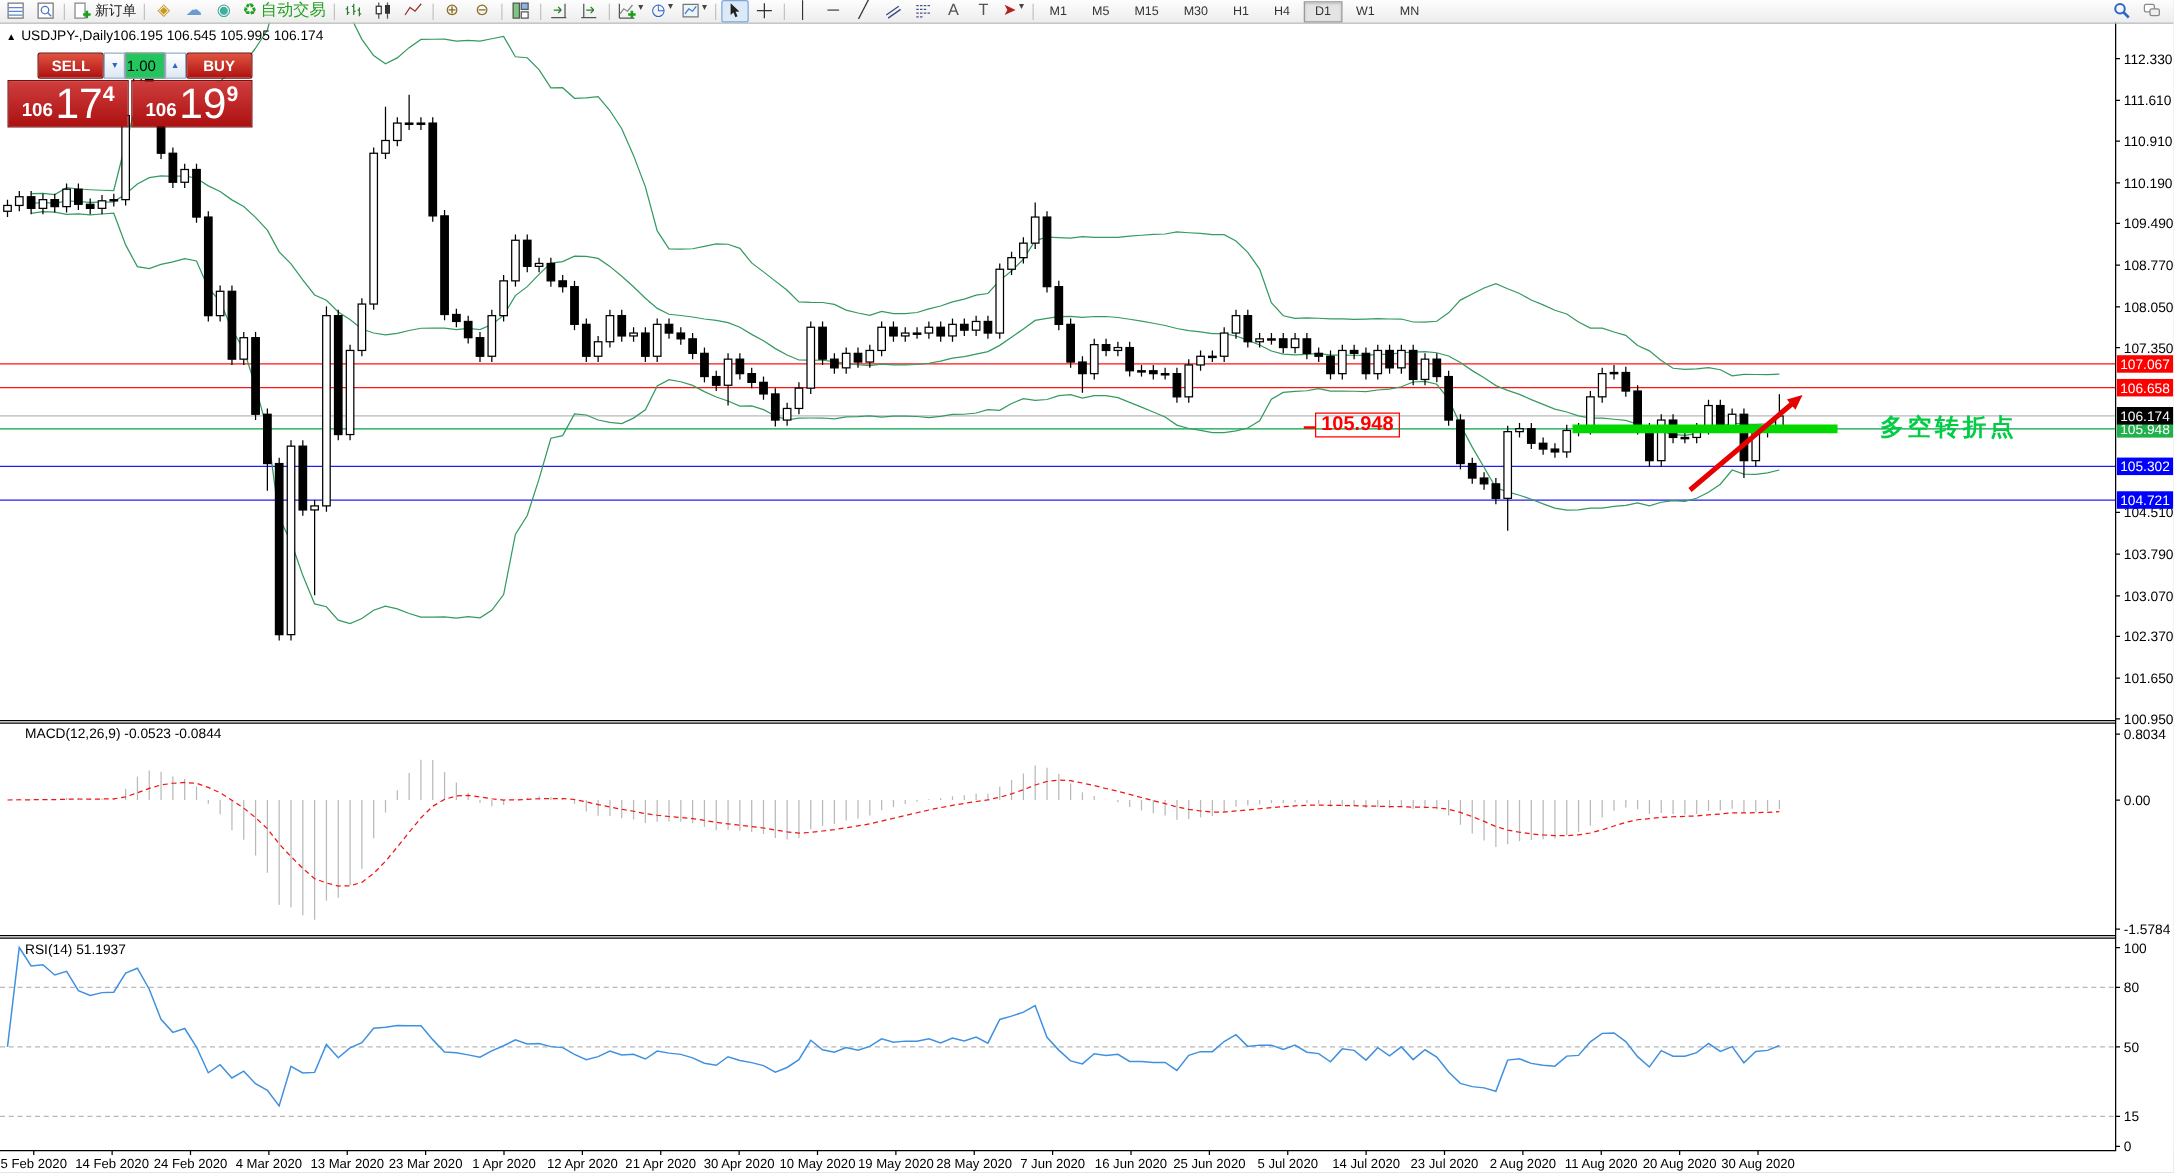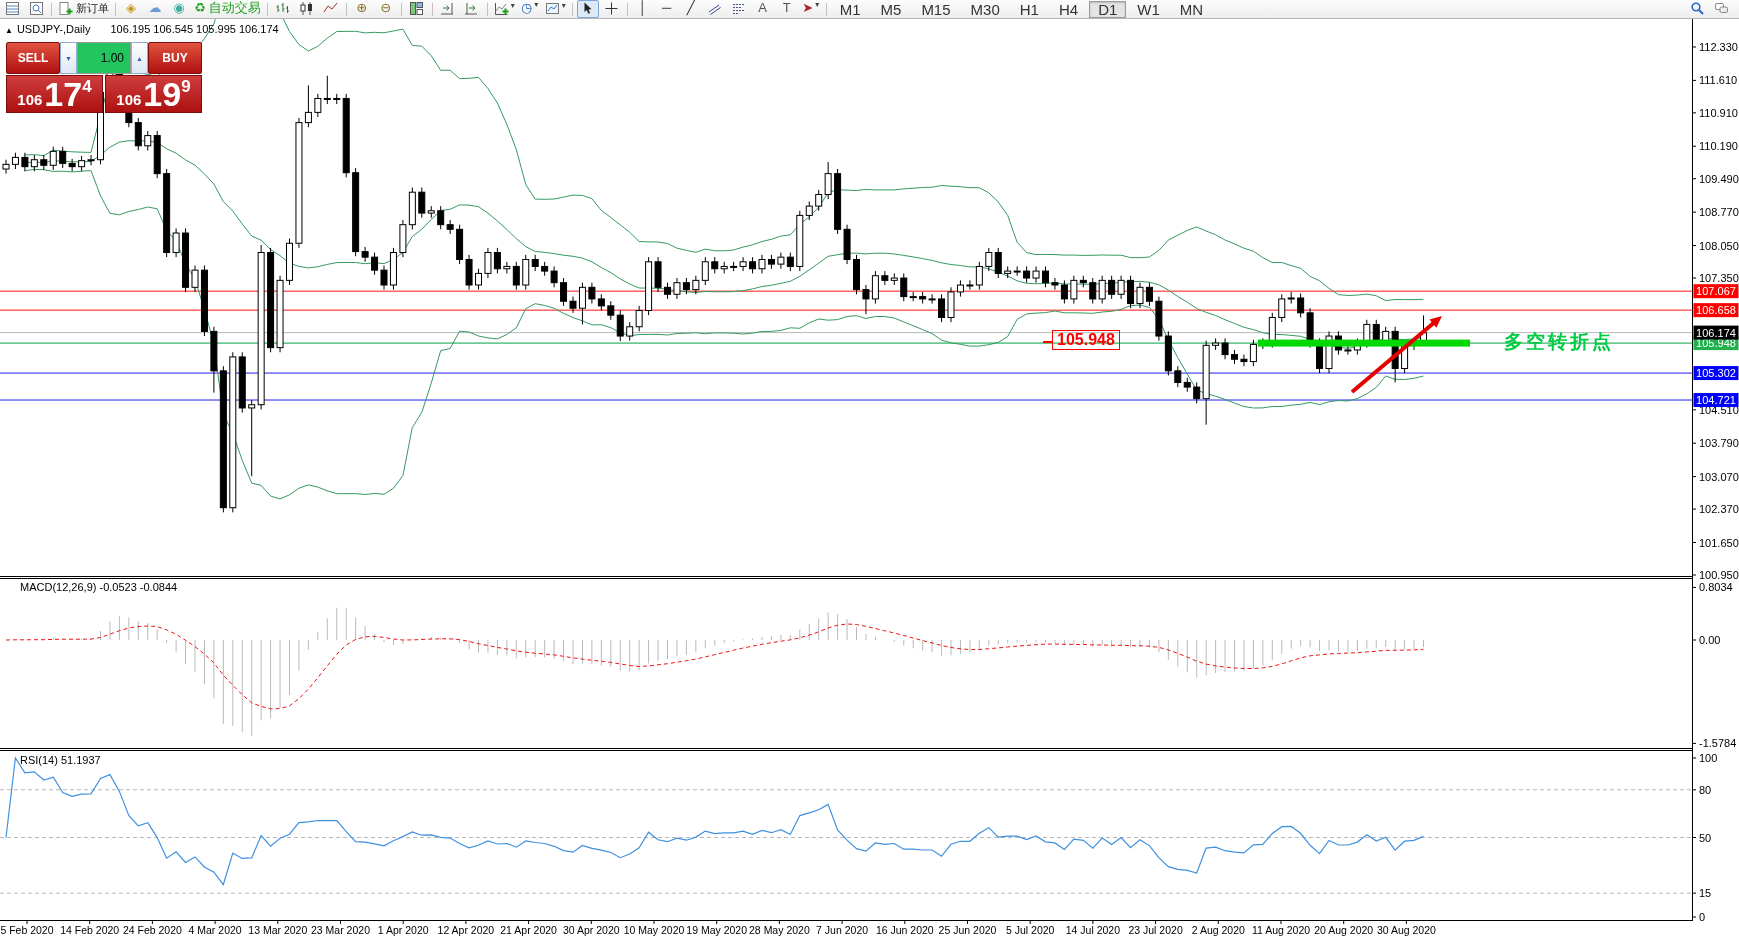--- a/index.html
+++ b/index.html
@@ -11,42 +11,42 @@
            display:flex;align-items:center;font-size:11px;color:#222;z-index:40;}
   .tb-sep{width:1px;height:13px;background:#c3c3c3;margin:0 3px;flex:0 0 auto;}
   .tbi{height:16px;min-width:18px;display:inline-flex;justify-content:center;
        padding:0 1px;margin:0 1px;border:1px solid transparent;border-radius:2px;cursor:default;}
   .tbi.sel{background:#dce9f7;border-color:#7da7d8;}
   .tbi .lbl{margin-left:3px;white-space:nowrap;}
   .tbi .caret{font-size:8px;color:#444;margin-left:2px;}
   .tbi svg{display:block;}
   .tbi.glyph{font-size:13px;line-height:1;}
   .tf{height:15px;padding:0 8px;display:inline-flex;align-items:center;border:1px solid transparent;
-      font-size:15px;color:#333;margin:0 1px;}
+      font-size:10px;color:#333;margin:0 1px;}
   .tf.active{background:#e4e4e4;border:1px solid #9a9a9a;box-shadow:inset 0 1px 2px #bbb;}
   .tb-right{margin-left:auto;display:flex;align-items:center;padding-right:6px;}
   
   .chart-title{position:absolute;left:5px;top:23px;font-size:11px;color:#000;z-index:30;}
   .chart-title .arr{font-size:8px;margin-right:4px;}
-  .chart-title .ohlc{margin-left:20px;}
+  .chart-title .ohlc{margin-left:0;}
   
   .otc{position:absolute;left:6px;top:42px;width:196px;z-index:30;font-family:"Liberation Sans",sans-serif;}
-  .otc-top{display:flex;height:32px;}
+  .otc-top{display:flex;height:21px;margin-left:24px;}
   .btn-red{background:linear-gradient(#e0533f,#b01212);border:1px solid #7d0c0c;color:#fff;
            font-size:12px;font-weight:bold;display:flex;align-items:center;justify-content:center;}
   .otc-sell,.otc-buy{width:52px;border-radius:2px;}
   .spin{width:15px;background:linear-gradient(#ffffff,#dde8f4);border:1px solid #93add0;color:#3366bb;
         font-size:7px;display:flex;align-items:center;justify-content:center;}
   .vol{flex:1;background:#22c55e;border:1px solid #9a9a9a;font-size:12px;color:#000;
        display:flex;align-items:center;justify-content:flex-end;padding-right:6px;}
   .otc-big{display:flex;margin-top:1px;height:38px;gap:2px;}
   .bigbox{flex:1;background:linear-gradient(#cf3d3d,#ad1111);border:1px solid #7d0c0c;color:#fff;
           display:flex;align-items:flex-end;justify-content:center;padding-bottom:2px;}
   .bigbox .sm{font-size:15px;font-weight:bold;margin-right:2px;line-height:1.4;}
-  .bigbox .lg{font-size:34px;font-weight:bold;line-height:0.9;}
+  .bigbox .lg{font-size:34px;font-weight:normal;line-height:0.9;}
   .bigbox .sup{font-size:17px;font-weight:bold;align-self:flex-start;margin-top:1px;}
   
   .panel-label{position:absolute;left:20px;font-size:11px;color:#000;z-index:20;}
   
   .lvl-box{position:absolute;left:1052px;top:330px;border:1px solid #ff0000;color:#ff0000;
            font-size:16px;font-weight:bold;padding:0 4px;background:rgba(255,255,255,0.0);z-index:25;}
   .lvl-dash{position:absolute;left:1043px;top:341px;width:9px;height:2px;background:#ff0000;z-index:25;}
   .pivot{position:absolute;left:1504px;top:329px;font-size:19px;font-weight:bold;color:#00cc44;
          letter-spacing:3px;z-index:25;white-space:nowrap;}
   #chart-svg{position:absolute;left:0;top:0;z-index:5;}

